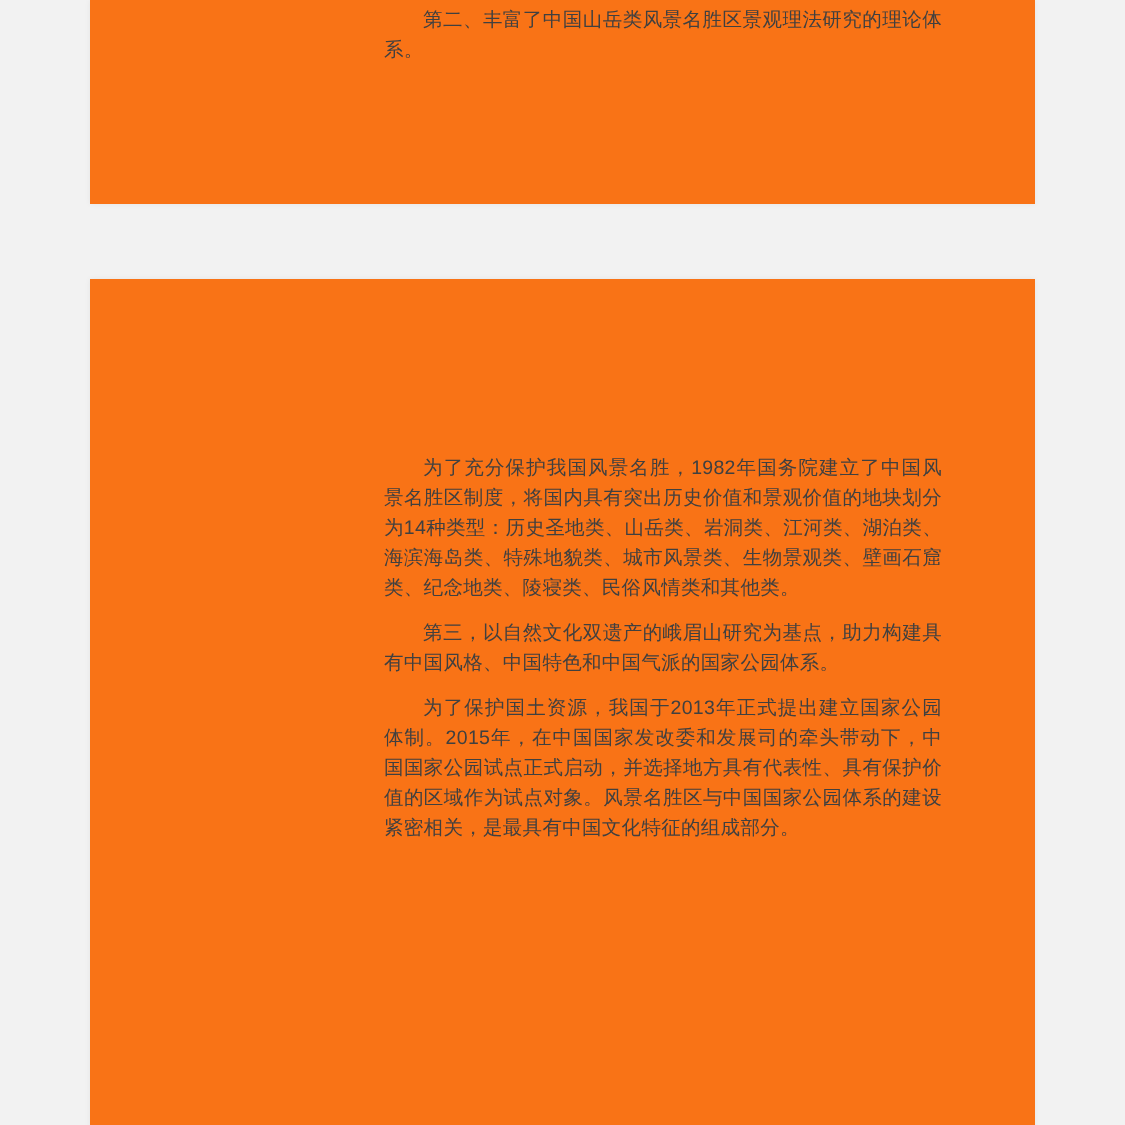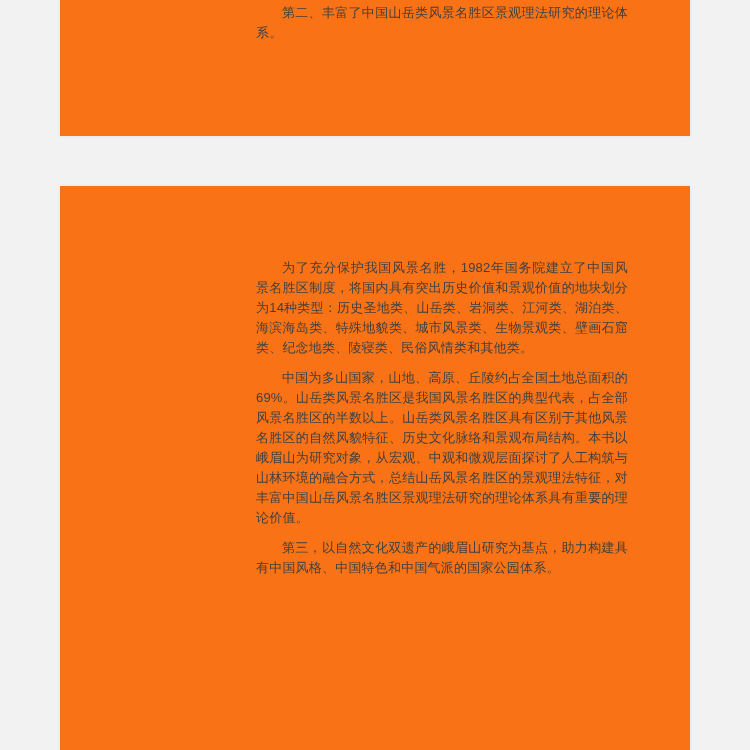--- a/index.html
+++ b/index.html
@@ -37,36 +37,36 @@
     color: #404040;
     font-size: 13px;
     line-height: 20px;
     text-align: justify;
     letter-spacing: 0.2px;
   }
   .page-top .text-block {
     padding-top: 3px;
   }
   .page-bottom .text-block {
-    padding-top: 72px;
+    padding-top: 116px;
   }
   .text-block p {
     margin: 0 0 10px 0;
     text-indent: 2em;
   }
 </style>
 </head>
 <body>
 
 <div class="page page-top">
   <div class="text-block">
     <p>第二、丰富了中国山岳类风景名胜区景观理法研究的理论体系。</p>
   </div>
 </div>
 
 <div class="page page-bottom">
   <div class="text-block">
     <p>为了充分保护我国风景名胜，1982年国务院建立了中国风景名胜区制度，将国内具有突出历史价值和景观价值的地块划分为14种类型：历史圣地类、山岳类、岩洞类、江河类、湖泊类、海滨海岛类、特殊地貌类、城市风景类、生物景观类、壁画石窟类、纪念地类、陵寝类、民俗风情类和其他类。</p>
-    <p>中国为多山国家，山地、高原、丘陵约占全国土地总面积的69%。山岳类风景名胜区是我国风景名胜区的典型代表，占全部风景名胜区的半数以上。山岳类风景名胜区具有区别于其他风景名胜区的自然风貌特征、历史文化脉络和景观布局结构。本书以峨眉山为研究对象，从宏观、中观和微观层面探讨了人工构筑与山林环境的融合方式，总结山岳风景名胜区的景观理法特征，对丰富中国山岳风景名胜区景观理法研究的理论体系具有重要的理论价值。</p>
     <p>第三，以自然文化双遗产的峨眉山研究为基点，助力构建具有中国风格、中国特色和中国气派的国家公园体系。</p>
+    <p>为了保护国土资源，我国于2013年正式提出建立国家公园体制。2015年，在中国国家发改委和发展司的牵头带动下，中国国家公园试点正式启动，并选择地方具有代表性、具有保护价值的区域作为试点对象。风景名胜区与中国国家公园体系的建设紧密相关，是最具有中国文化特征的组成部分。</p>
 
   </div>
 </div>
 
 </body></html>

